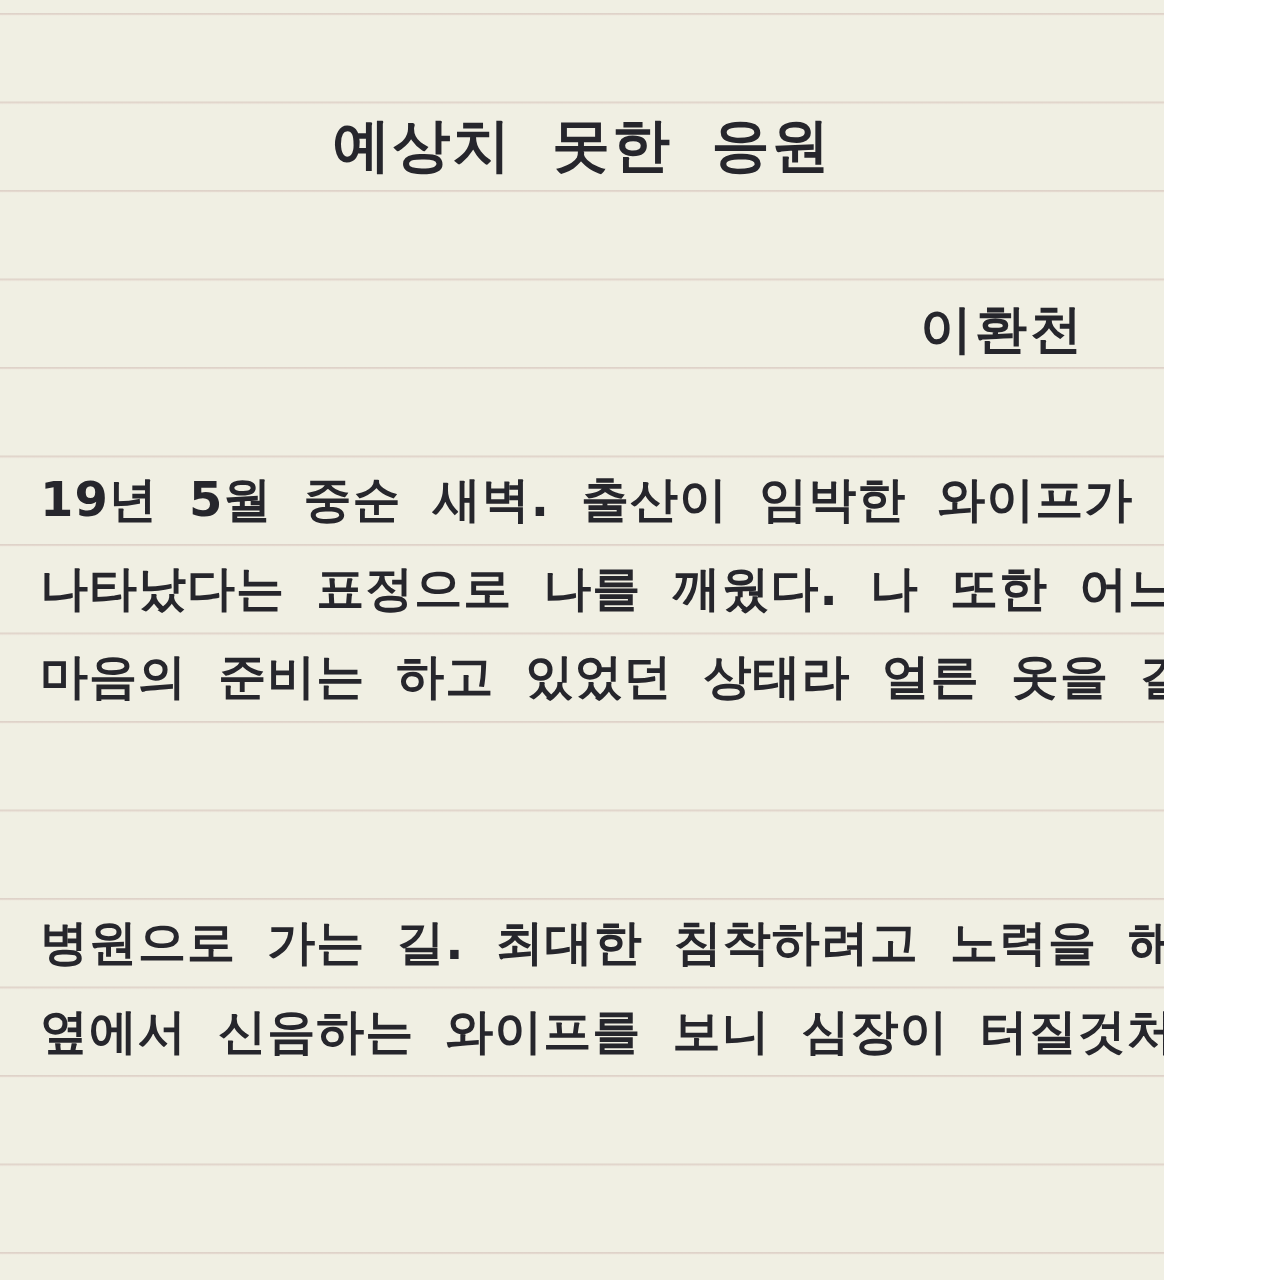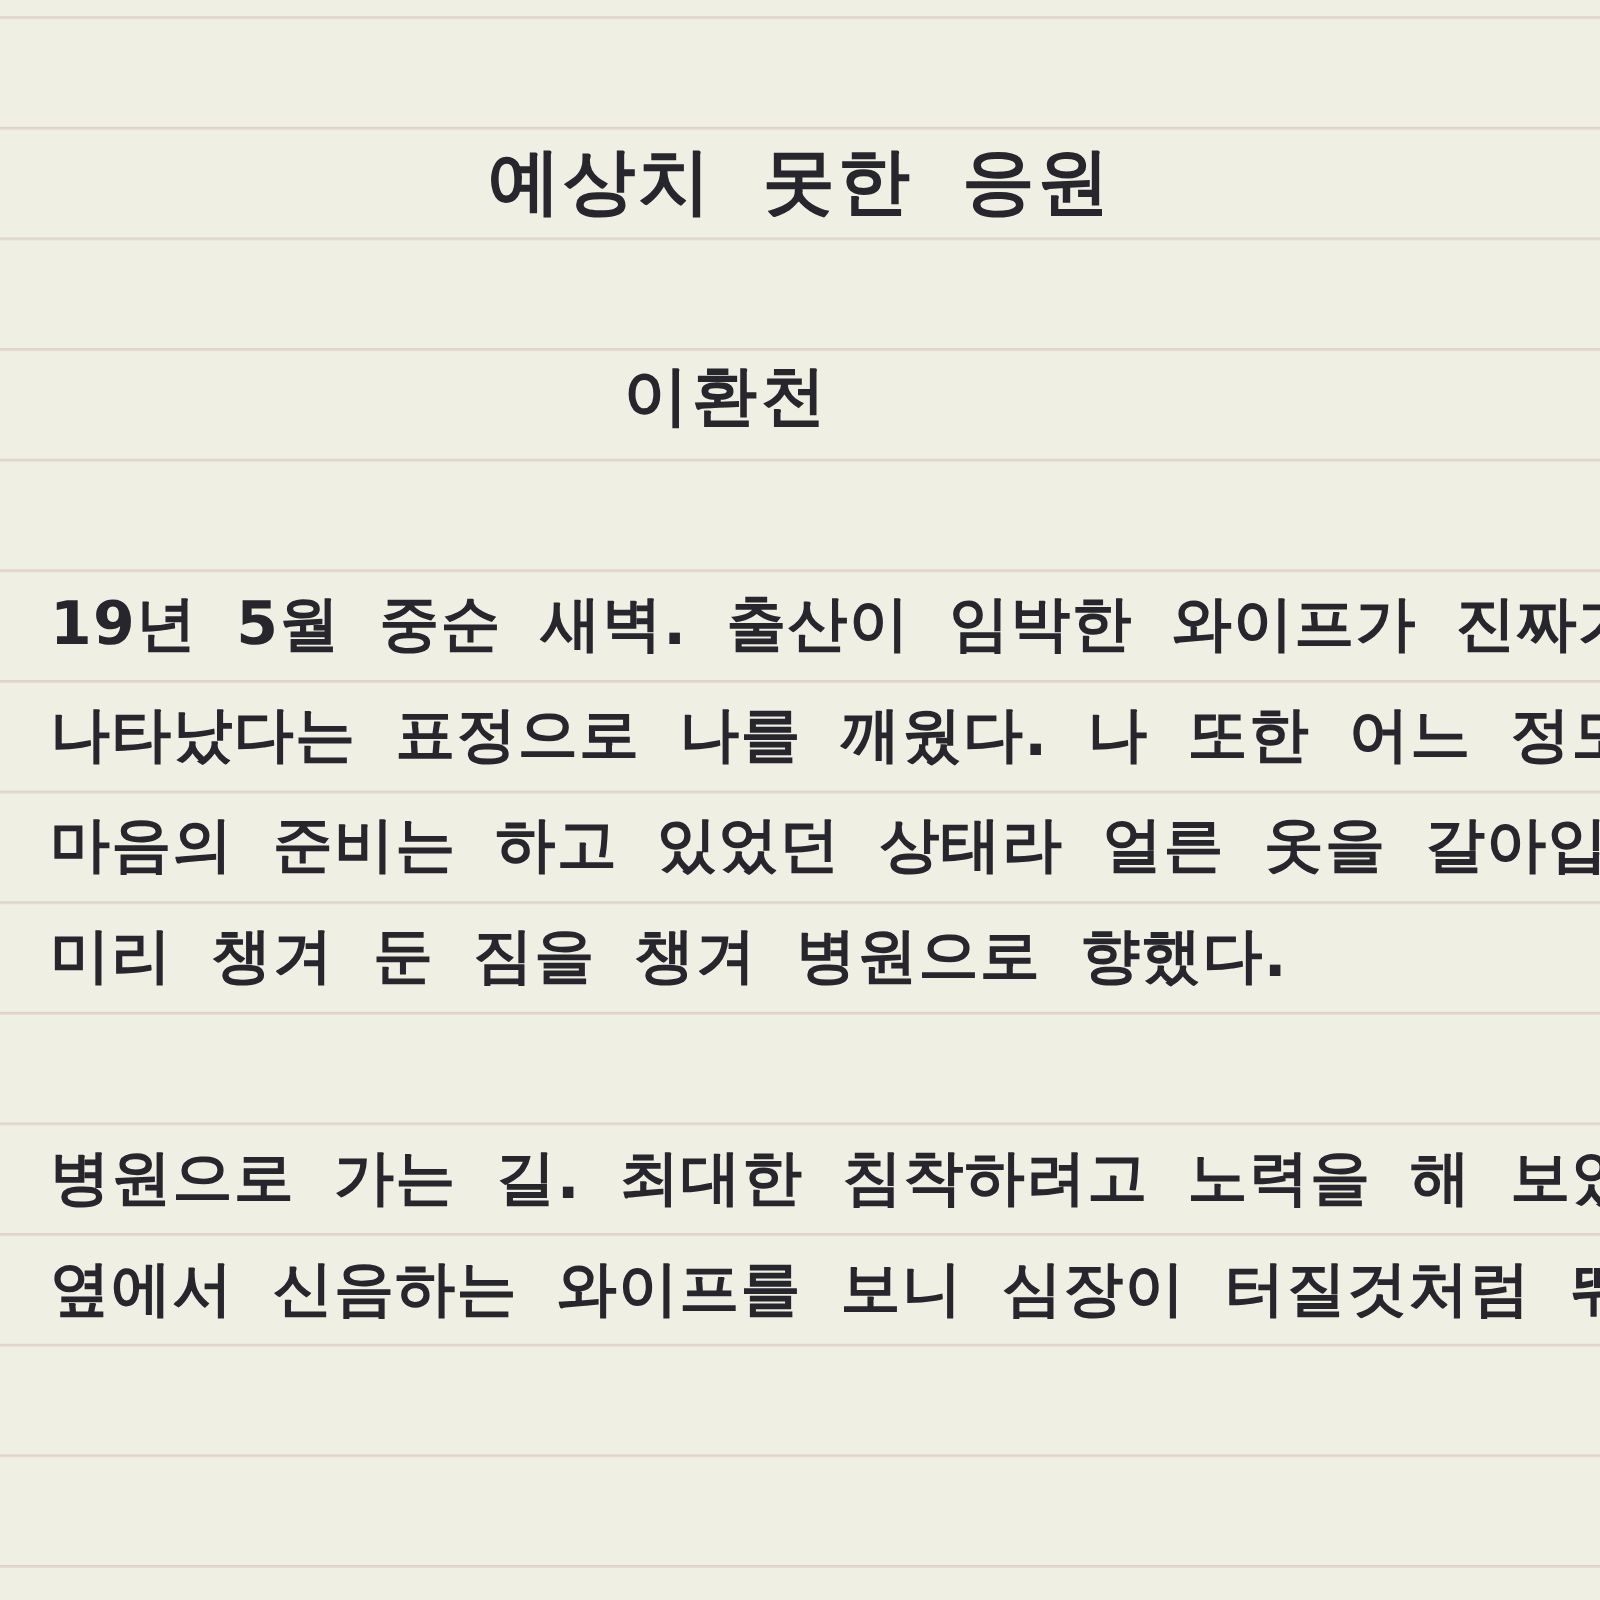--- a/index.html
+++ b/index.html
@@ -1,21 +1,21 @@
 <!DOCTYPE html>
 <html><head>
 <meta charset="utf-8">
 <style>
   html, body {
     margin: 0;
     padding: 0;
   }
   .paper {
     position: relative;
-    width: 1280px;
+    width: 1164px;
     height: 1280px;
     overflow: hidden;
     background-color: #f0efe3;
     
     background-image: linear-gradient(to bottom, #dccfc6 0px, #e7dcd2 2px, rgba(0,0,0,0) 2.6px);
     background-size: 100% 88.5px;
     background-position: 0 13px;
     background-repeat: repeat;
     font-family: "DejaVu Sans", sans-serif;
     color: #26262c;
@@ -28,27 +28,27 @@
     height: 89px;
     line-height: 89px;
     text-align: center;
     font-size: 58px;
     font-weight: 600;
     letter-spacing: 2px;
     word-spacing: 0.3em;
   }
   .author {
     position: absolute;
-    top: 273px;
+    top: 285px;
     left: 0;
     width: 100%;
     height: 89px;
     line-height: 89px;
-    text-align: center;
-    padding-right: 118px;
+    text-align: right;
+    padding-right: 79px;
     box-sizing: border-box;
     font-size: 52px;
     font-weight: 600;
     letter-spacing: 3px;
   }
   .para {
     position: absolute;
     left: 40px;
     right: 30px;
     font-size: 48px;
@@ -70,21 +70,20 @@
 <div class="paper">
 
   <div class="title">예상치 못한 응원</div>
 
   <div class="author">이환천</div>
 
   <div class="para para-1">
     <div class="bodyline">19년 5월 중순 새벽. 출산이 임박한 와이프가 진짜가</div>
     <div class="bodyline">나타났다는 표정으로 나를 깨웠다. 나 또한 어느 정도</div>
     <div class="bodyline">마음의 준비는 하고 있었던 상태라 얼른 옷을 갈아입고,</div>
-    <div class="bodyline">미리 챙겨 둔 짐을 챙겨 병원으로 향했다.</div>
   </div>
 
   <div class="para para-2">
     <div class="bodyline">병원으로 가는 길. 최대한 침착하려고 노력을 해 보았으나</div>
     <div class="bodyline">옆에서 신음하는 와이프를 보니 심장이 터질것처럼 뛰었고,</div>
   </div>
 
 </div>
 
 </body></html>

